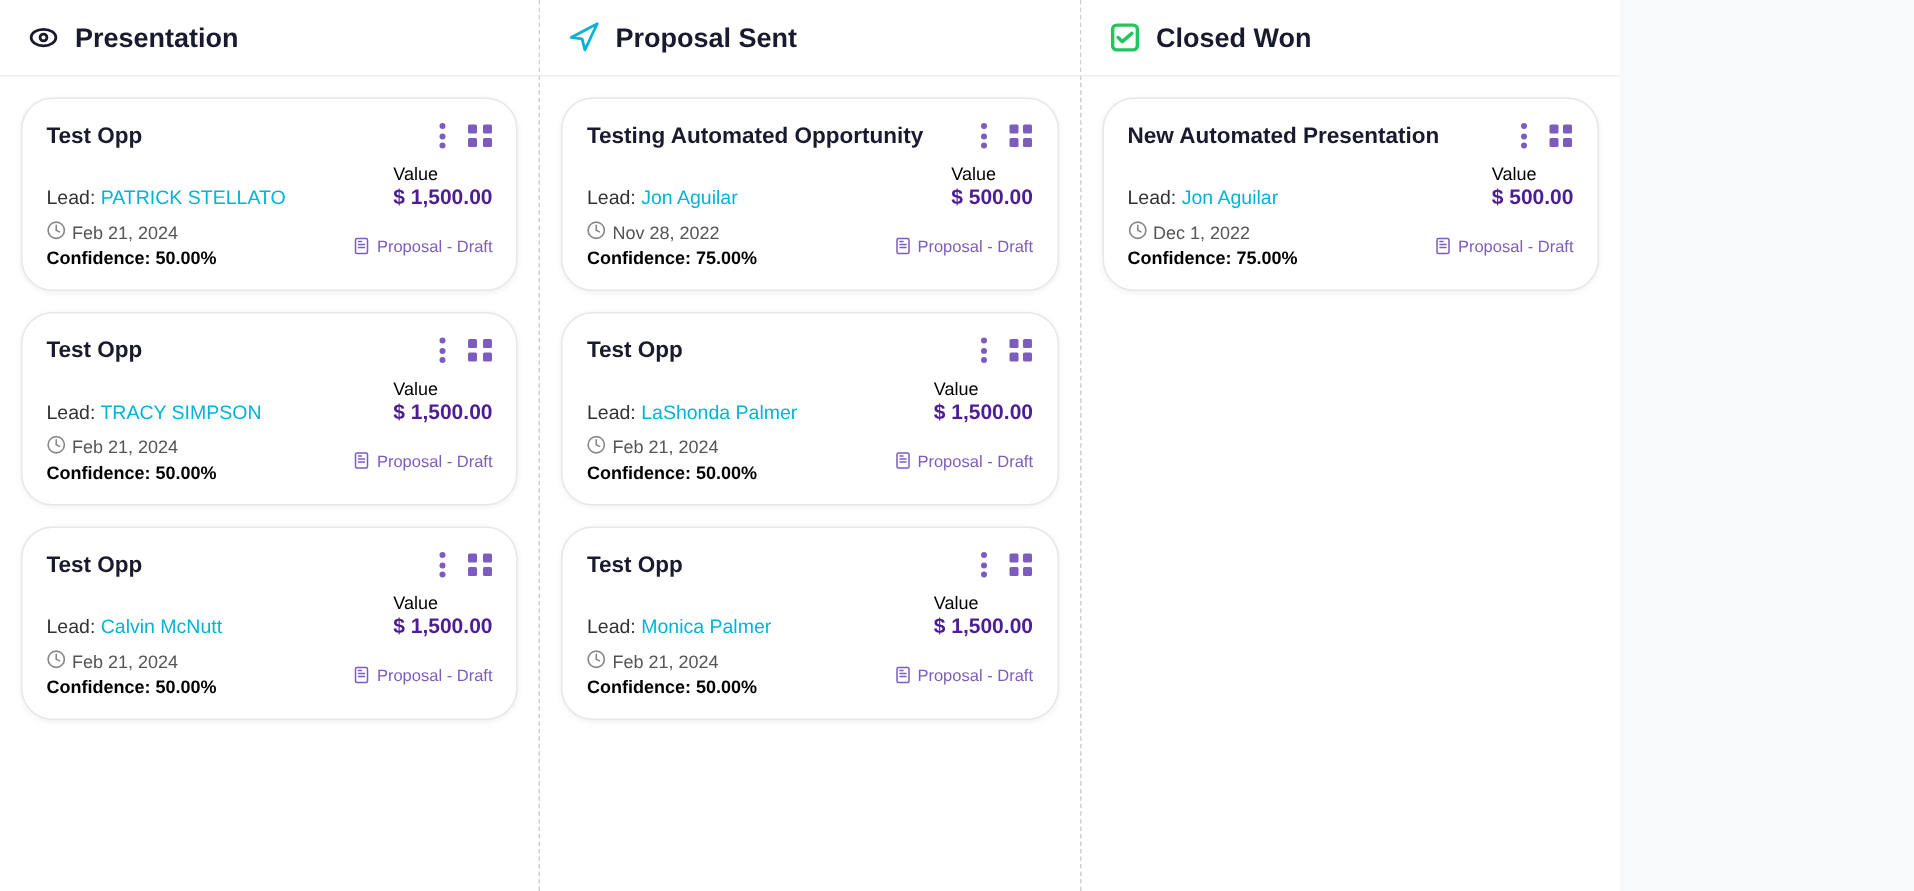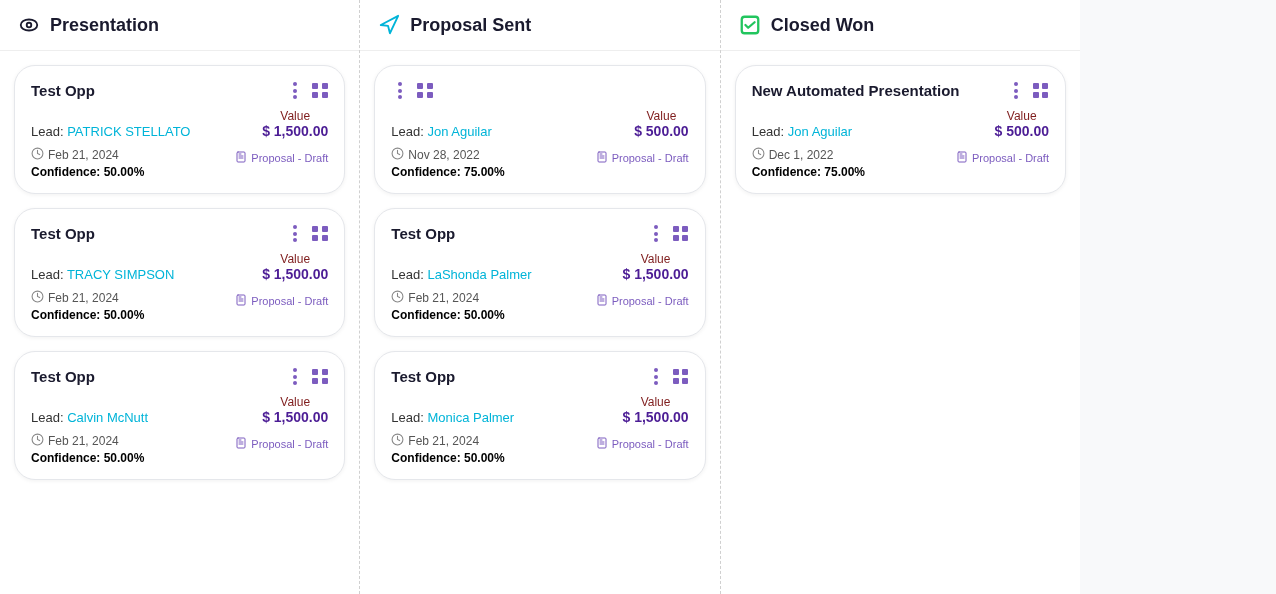--- a/index.html
+++ b/index.html
@@ -85,22 +85,22 @@
       font-size: 13px;
       color: #333;
     }
     .card-lead-link {
       color: #00b4d8;
       font-weight: 400;
       text-decoration: none;
     }
     .card-value-label {
       font-size: 12px;
-      color: #7f1d1d;
-      text-align: center;
+      color: #000000;
+      text-align: left;
     }
     .card-value-amount {
       font-size: 14px;
       font-weight: 700;
       color: #4c1d95;
       text-align: right;
     }
     .card-date {
       font-size: 12px;
       color: #555;
@@ -121,21 +121,21 @@
       color: #7c5cbf;
       display: flex;
       align-items: center;
       gap: 4px;
       justify-content: flex-end;
       margin-top: 8px;
     }
     .card-bottom {
       display: flex;
       justify-content: space-between;
-      align-items: flex-start;
+      align-items: center;
       margin-top: 4px;
     }
     .value-block {
       text-align: right;
     }
     
     .header-icon-eye svg,
     .header-icon-send svg,
     .header-icon-check svg {
       width: 22px;
@@ -330,20 +330,21 @@
     <span class="column-header-icon header-icon-send">
           <svg viewBox="0 0 24 24" fill="none" stroke="#00b4d8" stroke-width="2" stroke-linecap="round" stroke-linejoin="round">
     <polygon points="3,12 22,2 13,21 11,13 3,12"></polygon>
   </svg>
         </span>
     <span class="column-title">Proposal Sent</span>
   </div>
       <div class="column-body">
         <div class="card">
       <div class="card-top">
+        <span class="card-title">Testing Automated Opportunity</span>
         <div class="card-actions">
           <div class="three-dot-icon">
             <div class="dot"></div>
             <div class="dot"></div>
             <div class="dot"></div>
           </div>
           <div class="grid-icon">
             <div class="gdot"></div>
             <div class="gdot"></div>
             <div class="gdot"></div>

